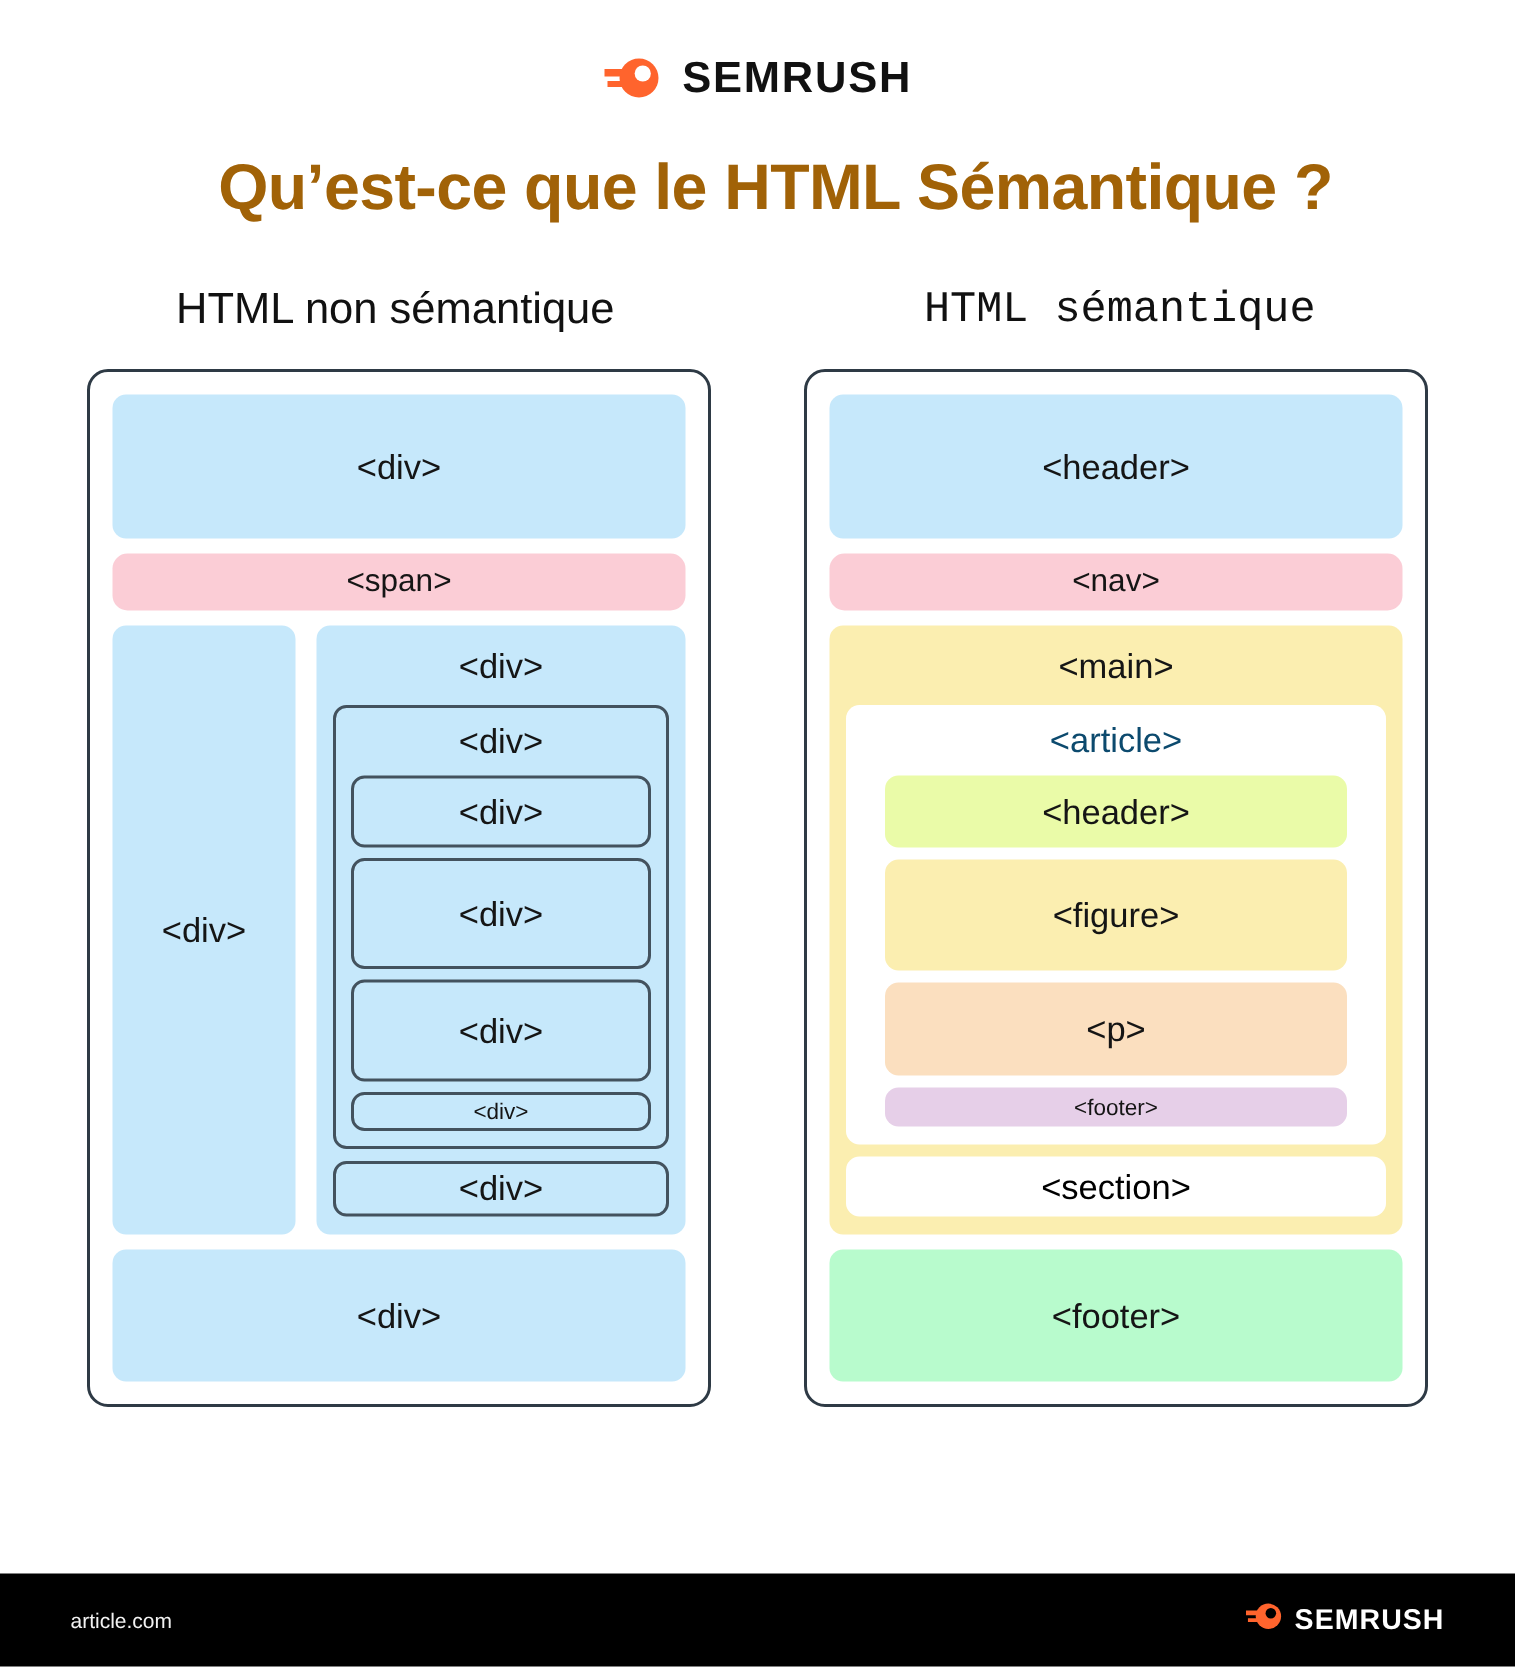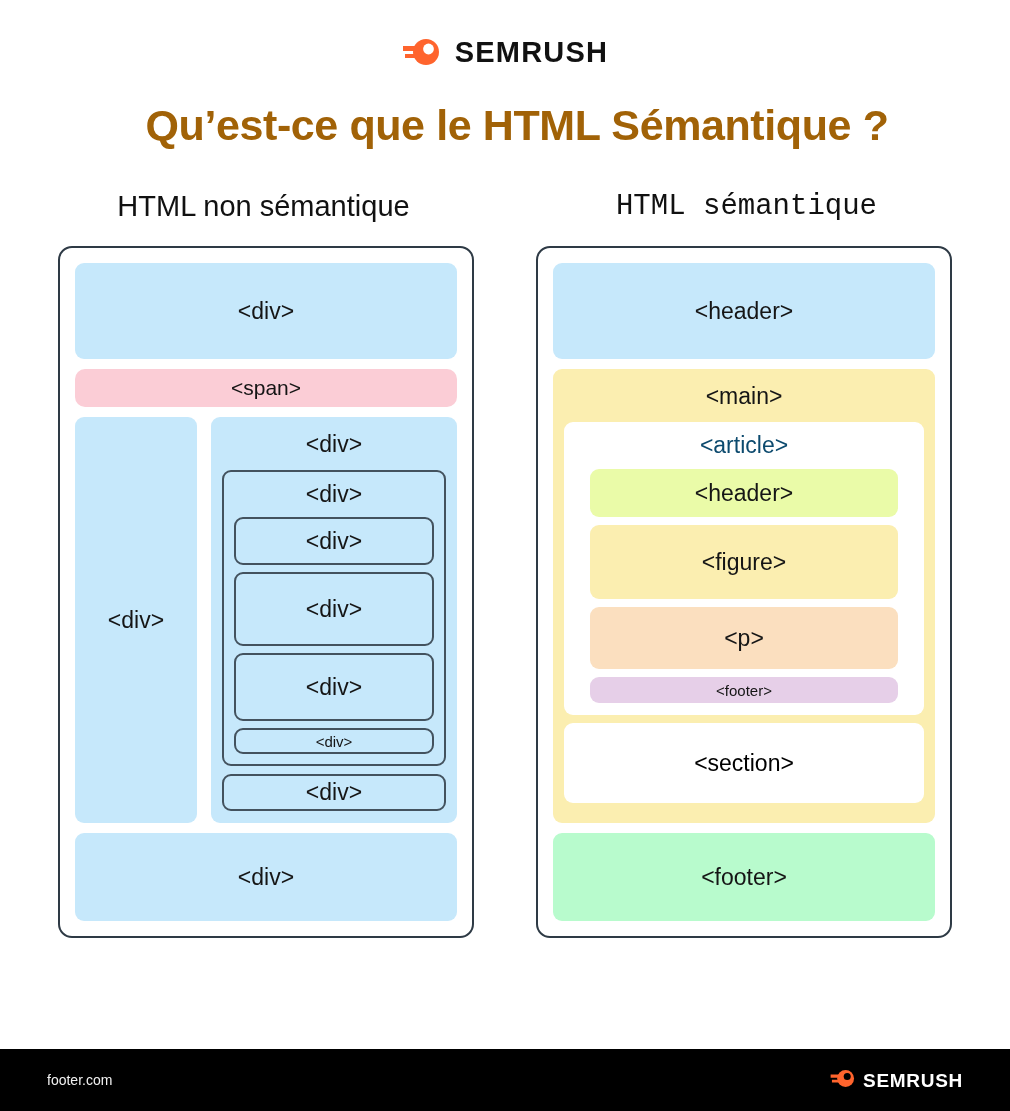--- a/index.html
+++ b/index.html
@@ -290,20 +290,21 @@
 
     </div>
 
     <div class="blk blk-foot c-blue">&lt;div&gt;</div>
   </div>
 
   <div class="panel">
 
     <div class="blk blk-head c-blue">&lt;header&gt;</div>
 
+    <div class="blk blk-nav c-pink">&lt;nav&gt;</div>
 
     <div class="mid-row">
 
 
       <div class="main-col c-yellow">
         <div class="main-col-label">&lt;main&gt;</div>
 
         <div class="article-box">
           <div class="article-label">&lt;article&gt;</div>
           <div class="a-blk a-h-header c-lime">&lt;header&gt;</div>
@@ -316,21 +317,21 @@
       </div>
 
     </div>
 
     <div class="blk blk-foot c-green">&lt;footer&gt;</div>
   </div>
 
 </div>
 
 <div class="bottom-bar">
-  <span class="bottom-url">footer.com</span>
+  <span class="bottom-url">article.com</span>
   <div class="brand-bottom">
     <span>
       <svg width="26" height="21" viewBox="0 0 40 32">
         <path d="M1 10 L20 10 L12 15 L1 15 Z" fill="#ff642d"></path>
         <path d="M3 18 L18 18 L13 22 L3 22 Z" fill="#ff642d"></path>
         <circle cx="24" cy="16" r="13" fill="#ff642d"></circle>
         <circle cx="26.5" cy="13" r="5.4" fill="#000000"></circle>
       </svg>
     </span>
     <span class="brand-word-sm">SEMRUSH</span>

